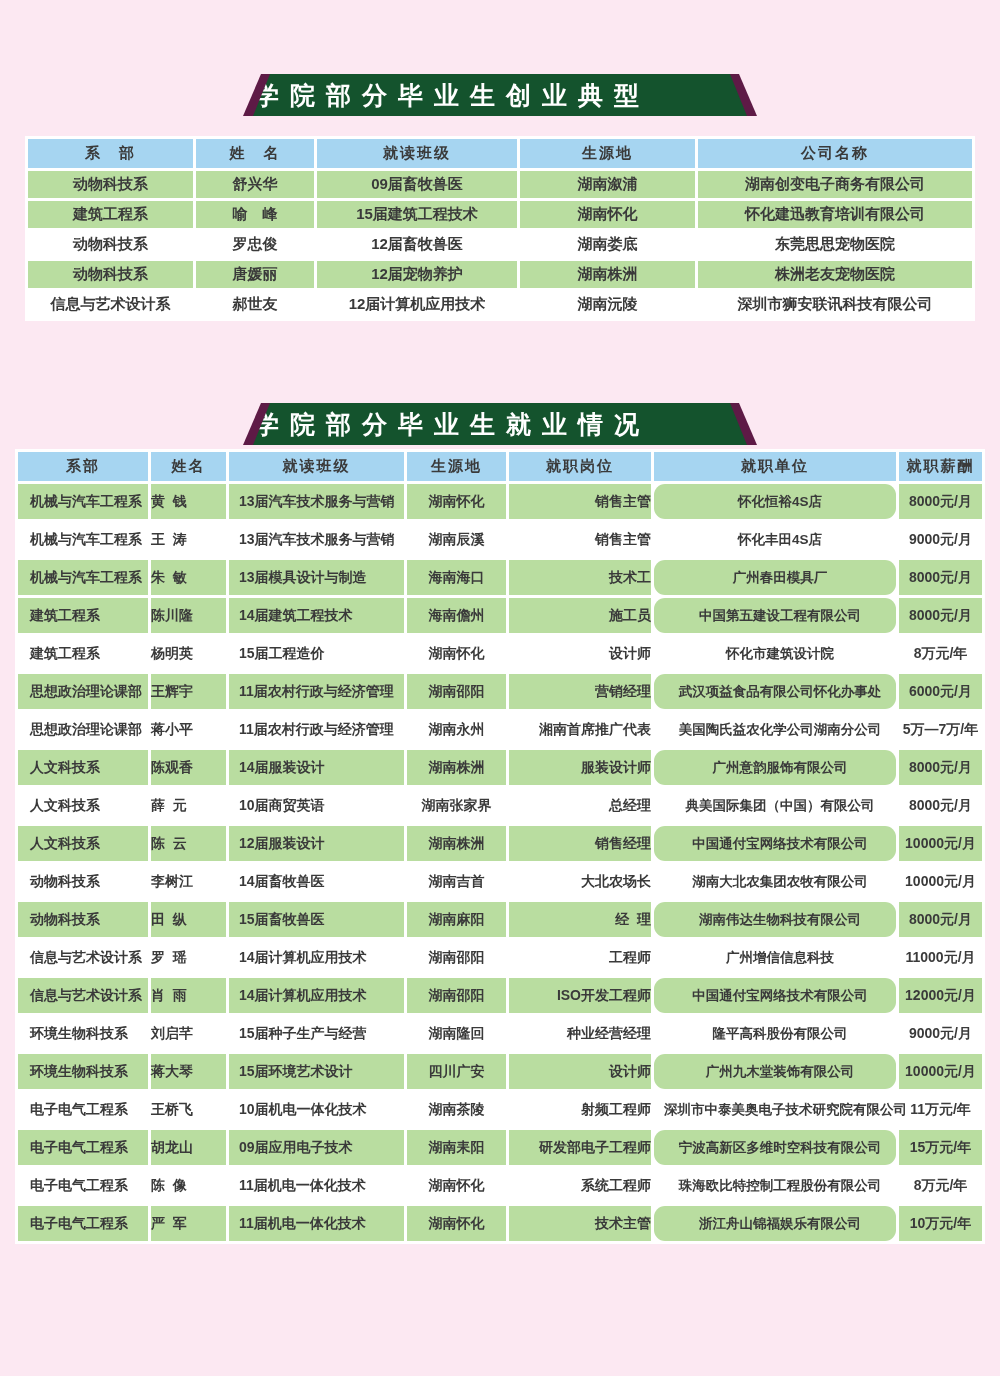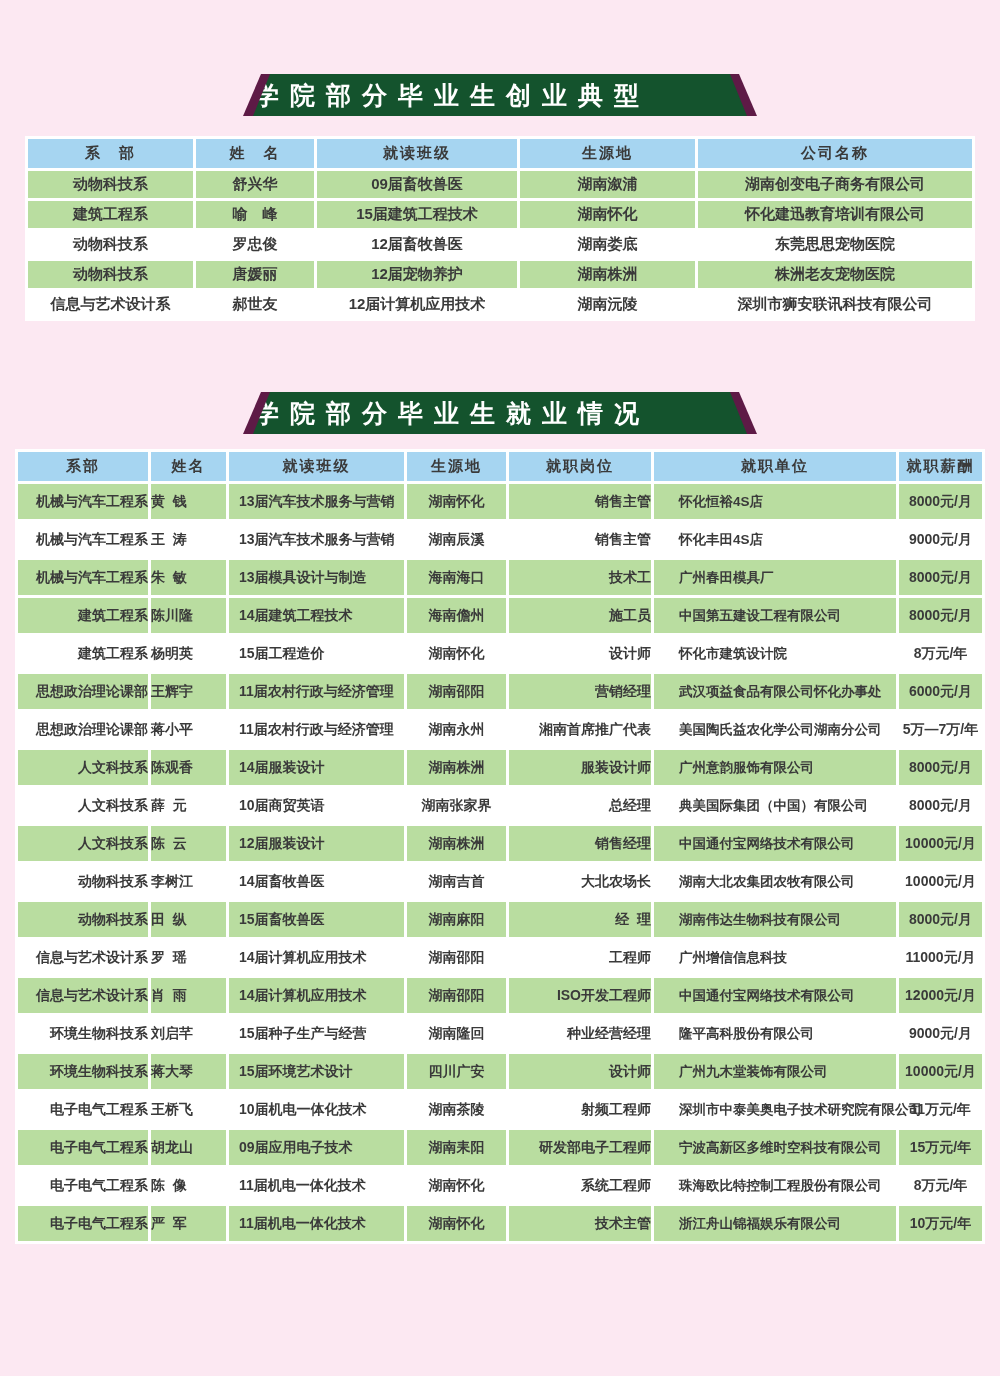--- a/index.html
+++ b/index.html
@@ -18,21 +18,21 @@
   .banner .main{
     position:absolute;inset:0;background:#14532d;
     clip-path:polygon(27px 0,calc(100% - 27px) 0,calc(100% - 10px) 100%,10px 100%);
     display:flex;align-items:center;justify-content:flex-start;
   }
   .banner .title{
     color:#ffffff;font-size:25px;font-weight:700;
     letter-spacing:11px;text-indent:11px;white-space:pre;
   }
   #banner1{top:74px;}
-  #banner2{top:392px;}
+  #banner2{top:403px;}
 
   table{
     position:absolute;border-collapse:separate;border-spacing:3px;
     background:#ffffff;table-layout:fixed;
   }
   #t1{left:25px;top:136px;width:950px;}
   #t2{left:15px;top:449px;width:970px;}
   th,td{
     font-weight:700;color:#3a3a3a;white-space:pre;
     padding:0;overflow:visible;
@@ -47,25 +47,25 @@
   tr.white td{background:#ffffff;}
 
   
   #t1 col.c0{width:165px}#t1 col.c1{width:118px}#t1 col.c2{width:200px}
   #t1 col.c3{width:175px}#t1 col.c4{width:274px}
   
   #t2 col.c0{width:130px}#t2 col.c1{width:75px}#t2 col.c2{width:175px}
   #t2 col.c3{width:99px}#t2 col.c4{width:142px}#t2 col.c5{width:242px}
   #t2 col.c6{width:83px}
   
-  #t2 td.col0{text-align:right;padding-left:12px;}
+  #t2 td.col0{text-align:left;padding-left:12px;}
   #t2 td.col1{text-align:left;}
   #t2 td.col2{text-align:left;padding-left:10px;margin-left:39px;}
   #t2 td.col4{text-align:right;padding-left:10px;}
-  #t2 td.col5{text-align:left;padding-left:25px;font-size:13.5px;}
+  #t2 td.col5{text-align:center;padding-left:10px;font-size:13.5px;border-radius:11px;}
 </style>
 </head>
 <body>
 
 <div id="banner1" class="banner">
   <div class="edge"></div>
   <div class="main">
     <span class="title">学院部分毕业生创业典型</span>
   </div>
 </div>

